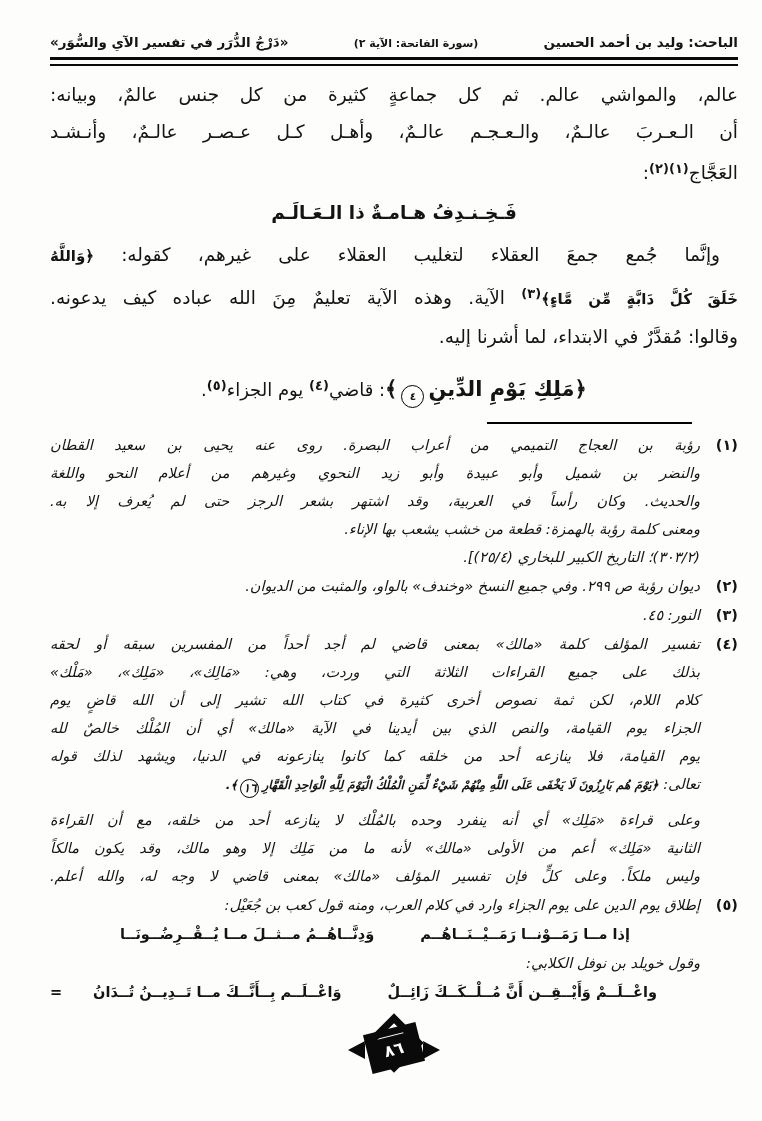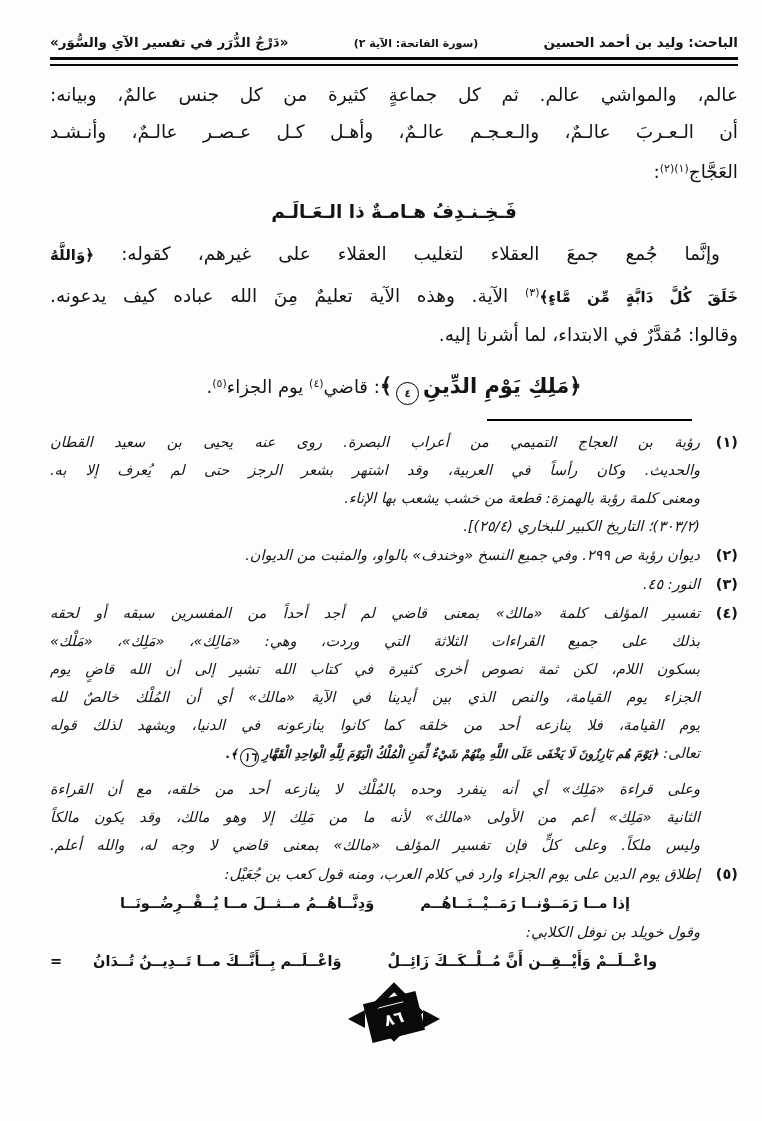--- a/index.html
+++ b/index.html
@@ -16,21 +16,21 @@
     margin:0 auto;
   }
   .header{display:flex;justify-content:space-between;align-items:baseline;
     font-size:13.5px;font-weight:bold;letter-spacing:0;}
   .header .h-center{font-size:11px;}
   .double-rule{margin-top:7px;height:4px;border-top:3px solid #0a0a0a;border-bottom:2px solid #0a0a0a;}
   .body-text{margin-top:10px;font-size:18.5px;line-height:37px;}
   .line{white-space:nowrap;}
   .just{text-align:justify;text-align-last:justify;white-space:normal;}
   .indent{text-indent:18px;}
-  .fnref{font-size:11px;vertical-align:6px;font-weight:normal;letter-spacing:-1px;}
+  .fnref{font-size:13px;vertical-align:6px;font-weight:bold;letter-spacing:-1px;}
   .verse{text-align:center;font-weight:bold;margin:3px 0 5px;line-height:37px;}
   .quran{font-weight:bold;font-size:15px;}
   .aya-line{text-align:center;margin-top:11px;font-size:18px;line-height:40px;}
   .quran-lg{font-weight:bold;font-size:21px;}
   .aya-circle{display:inline-flex;width:21px;height:21px;border:1.6px solid #000;
     border-radius:50%;align-items:center;justify-content:center;
     font-size:10.5px;font-weight:bold;margin:0 4px;vertical-align:-4px;line-height:1;}
   .aya-circle.sm{width:17px;height:17px;font-size:12px;vertical-align:-3px;margin:8px 3px;}
   .fn-sep{width:205px;border-top:2.2px solid #000;margin:12px 46px 7px auto;}
   .footnotes{font-size:14.5px;line-height:28px;}
@@ -83,20 +83,21 @@
   </div>
 
   <div class="fn-sep"></div>
 
   <div class="footnotes">
 
     <div class="fn">
       <div class="fn-num">(١)</div>
       <div class="fn-body">
         <div class="fn-line just">رؤبة بن العجاج التميمي من أعراب البصرة. روى عنه يحيى بن سعيد القطان</div>
+        <div class="fn-line just">والنضر بن شميل وأبو عبيدة وأبو زيد النحوي وغيرهم من أعلام النحو واللغة</div>
         <div class="fn-line just">والحديث. وكان رأساً في العربية، وقد اشتهر بشعر الرجز حتى لم يُعرف إلا به.</div>
         <div class="fn-line">ومعنى كلمة رؤبة بالهمزة: قطعة من خشب يشعب بها الإناء.</div>
         <div class="fn-line">(٣٠٣/٢)؛ التاريخ الكبير للبخاري (٢٥/٤)].</div>
       </div>
     </div>
 
     <div class="fn">
       <div class="fn-num">(٢)</div>
       <div class="fn-body">
         <div class="fn-line">ديوان رؤبة ص ٢٩٩. وفي جميع النسخ «وخندف» بالواو، والمثبت من الديوان.</div>
@@ -108,21 +109,21 @@
       <div class="fn-body">
         <div class="fn-line">النور: ٤٥.</div>
       </div>
     </div>
 
     <div class="fn">
       <div class="fn-num">(٤)</div>
       <div class="fn-body">
         <div class="fn-line just">تفسير المؤلف كلمة «مالك» بمعنى قاضي لم أجد أحداً من المفسرين سبقه أو لحقه</div>
         <div class="fn-line just">بذلك على جميع القراءات الثلاثة التي وردت، وهي: «مَالِك»، «مَلِك»، «مَلْك»</div>
-        <div class="fn-line just">بسكون اللام، لكن ثمة نصوص أخرى كثيرة في كتاب الله تشير إلى أن الله قاضٍ يوم</div>
+        <div class="fn-line just">كلام اللام، لكن ثمة نصوص أخرى كثيرة في كتاب الله تشير إلى أن الله قاضٍ يوم</div>
         <div class="fn-line just">الجزاء يوم القيامة، والنص الذي بين أيدينا في الآية «مالك» أي أن المُلْك خالصٌ لله</div>
         <div class="fn-line just">يوم القيامة، فلا ينازعه أحد من خلقه كما كانوا ينازعونه في الدنيا، ويشهد لذلك قوله</div>
         <div class="fn-line"><span>تعالى: </span><span class="fn-quran">﴿يَوْمَ هُم بَارِزُونَ لَا يَخْفَى عَلَى اللَّهِ مِنْهُمْ شَيْءٌ لِّمَنِ الْمُلْكُ الْيَوْمَ لِلَّهِ الْوَاحِدِ الْقَهَّارِ</span><span class="aya-circle sm">١٦</span><span class="fn-quran">﴾.</span></div>
         <div class="fn-line just">وعلى قراءة «مَلِك» أي أنه ينفرد وحده بالمُلْك لا ينازعه أحد من خلقه، مع أن القراءة</div>
         <div class="fn-line just">الثانية «مَلِك» أعم من الأولى «مالك» لأنه ما من مَلِك إلا وهو مالك، وقد يكون مالكاً</div>
         <div class="fn-line just">وليس ملكاً. وعلى كلٍّ فإن تفسير المؤلف «مالك» بمعنى قاضي لا وجه له، والله أعلم.</div>
       </div>
     </div>
 
     <div class="fn">

